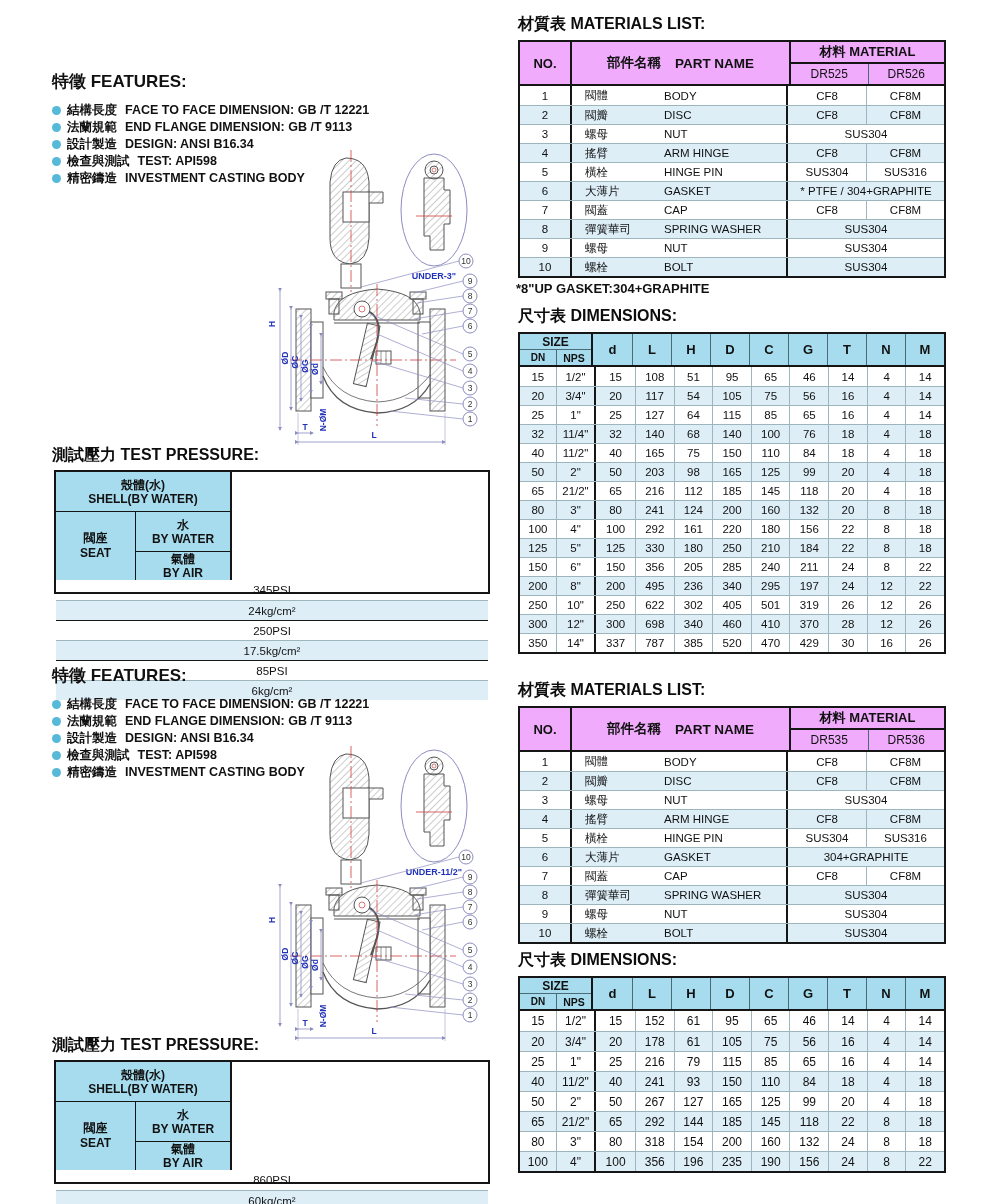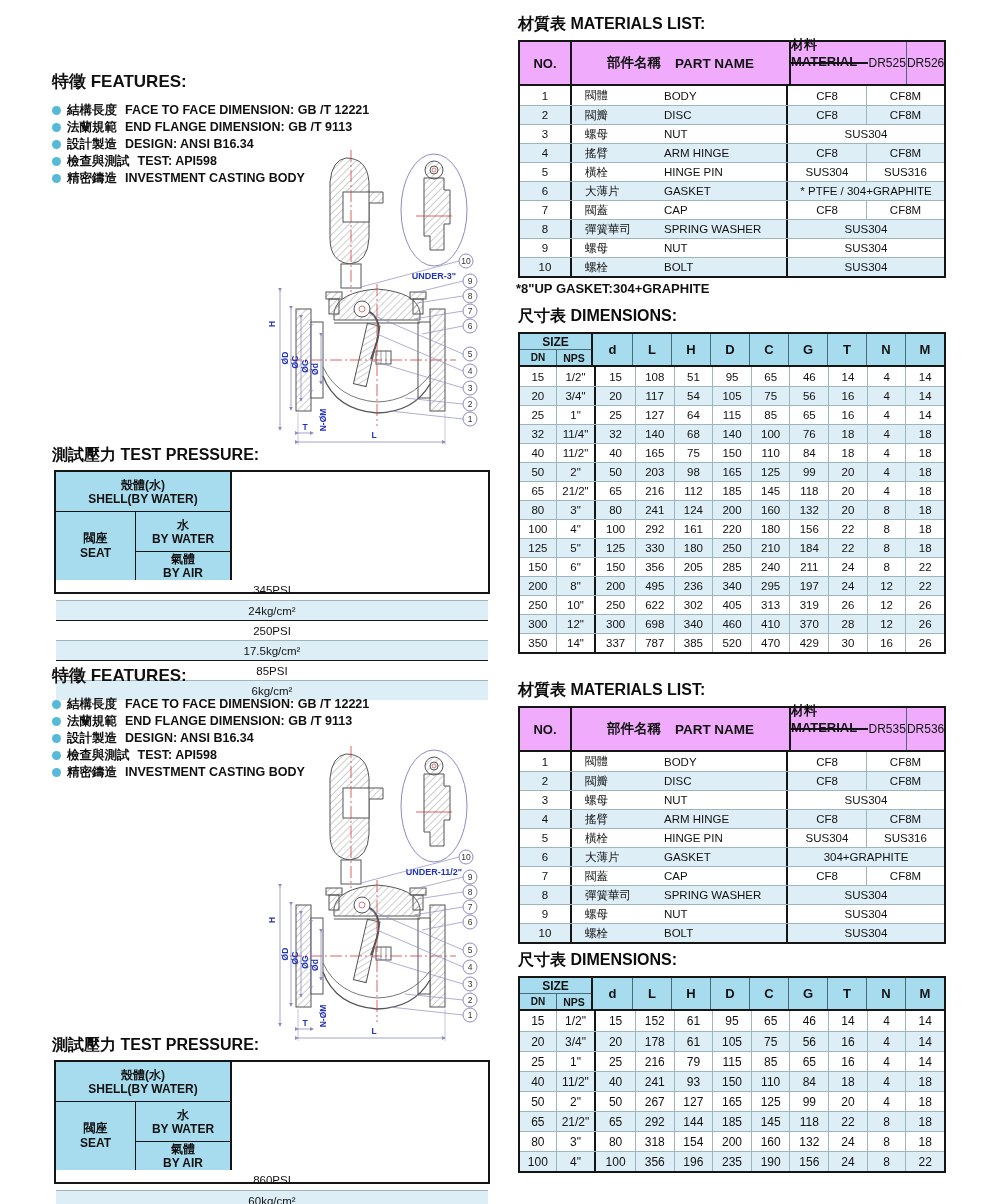--- a/index.html
+++ b/index.html
@@ -16,21 +16,21 @@
   .f-dot { width:9px; height:9px; border-radius:50%; margin-right:6px; flex:0 0 auto; }
   .f-zh { margin-right:8px; }
 
   
   .ml-table { position:absolute; width:428px; border:2px solid #151515; background:#fff; }
   .ml-head { display:flex; height:44px; background:#f0abfc; border-bottom:2px solid #151515; }
   .ml-h-no { width:52px; border-right:2px solid #151515; display:flex; align-items:center; justify-content:center;
              font-size:13px; font-weight:bold; }
   .ml-h-part { width:219px; border-right:2px solid #151515; display:flex; align-items:center; justify-content:center;
                gap:14px; font-size:13.5px; font-weight:bold; }
-  .ml-h-mat { flex:1; display:flex; flex-direction:row; }
+  .ml-h-mat { flex:1; display:flex; flex-direction:column; }
   .ml-h-mat-top { height:22px; border-bottom:2px solid #151515; display:flex; align-items:center; justify-content:center;
                   font-size:13px; font-weight:bold; }
   .ml-h-mat-sub { flex:1; display:flex; }
   .ml-h-mat-sub div { width:50%; display:flex; align-items:center; justify-content:center; font-size:12px; }
   .ml-h-mat-sub div + div { border-left:1px solid #4a6a75; }
   .ml-row { display:flex; height:19px; font-size:11.5px; border-top:1px solid #9db6be; }
   .ml-row:first-child { border-top:none; }
   .ml-c-no { width:52px; border-right:2px solid #151515; display:flex; align-items:center; justify-content:center; }
   .ml-c-part { width:216px; border-right:2px solid #151515; display:flex; align-items:center; }
   .ml-c-part .zh { width:92px; padding-left:13px; }
@@ -527,21 +527,21 @@
           <div class="dim-cell">12</div>
           <div class="dim-cell">22</div>
         </div>
         <div class="dim-row">
           <div class="dim-dn">250</div>
           <div class="dim-nps">10"</div>
           <div class="dim-cell">250</div>
           <div class="dim-cell">622</div>
           <div class="dim-cell">302</div>
           <div class="dim-cell">405</div>
-          <div class="dim-cell">313</div>
+          <div class="dim-cell">501</div>
           <div class="dim-cell">319</div>
           <div class="dim-cell">26</div>
           <div class="dim-cell">12</div>
           <div class="dim-cell">26</div>
         </div>
         <div class="dim-row stripe">
           <div class="dim-dn">300</div>
           <div class="dim-nps">12"</div>
           <div class="dim-cell">300</div>
           <div class="dim-cell">698</div>

